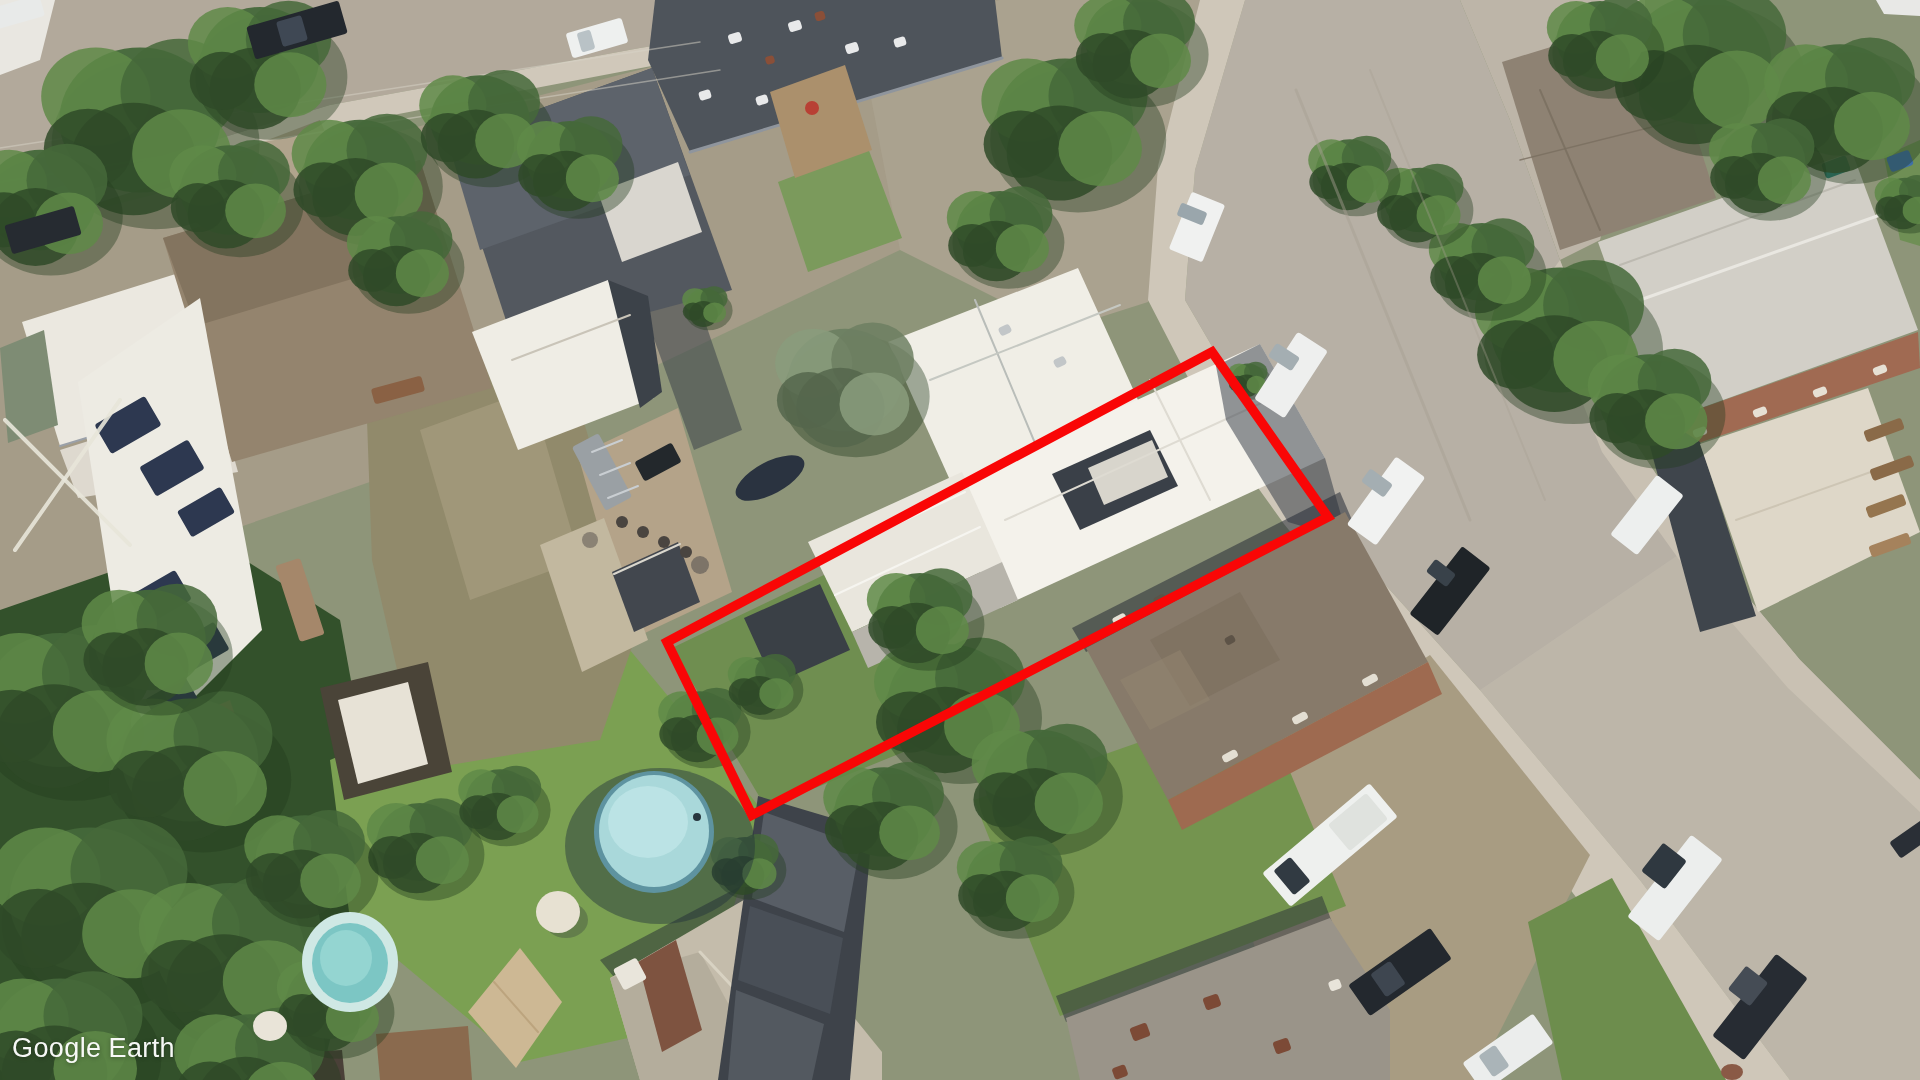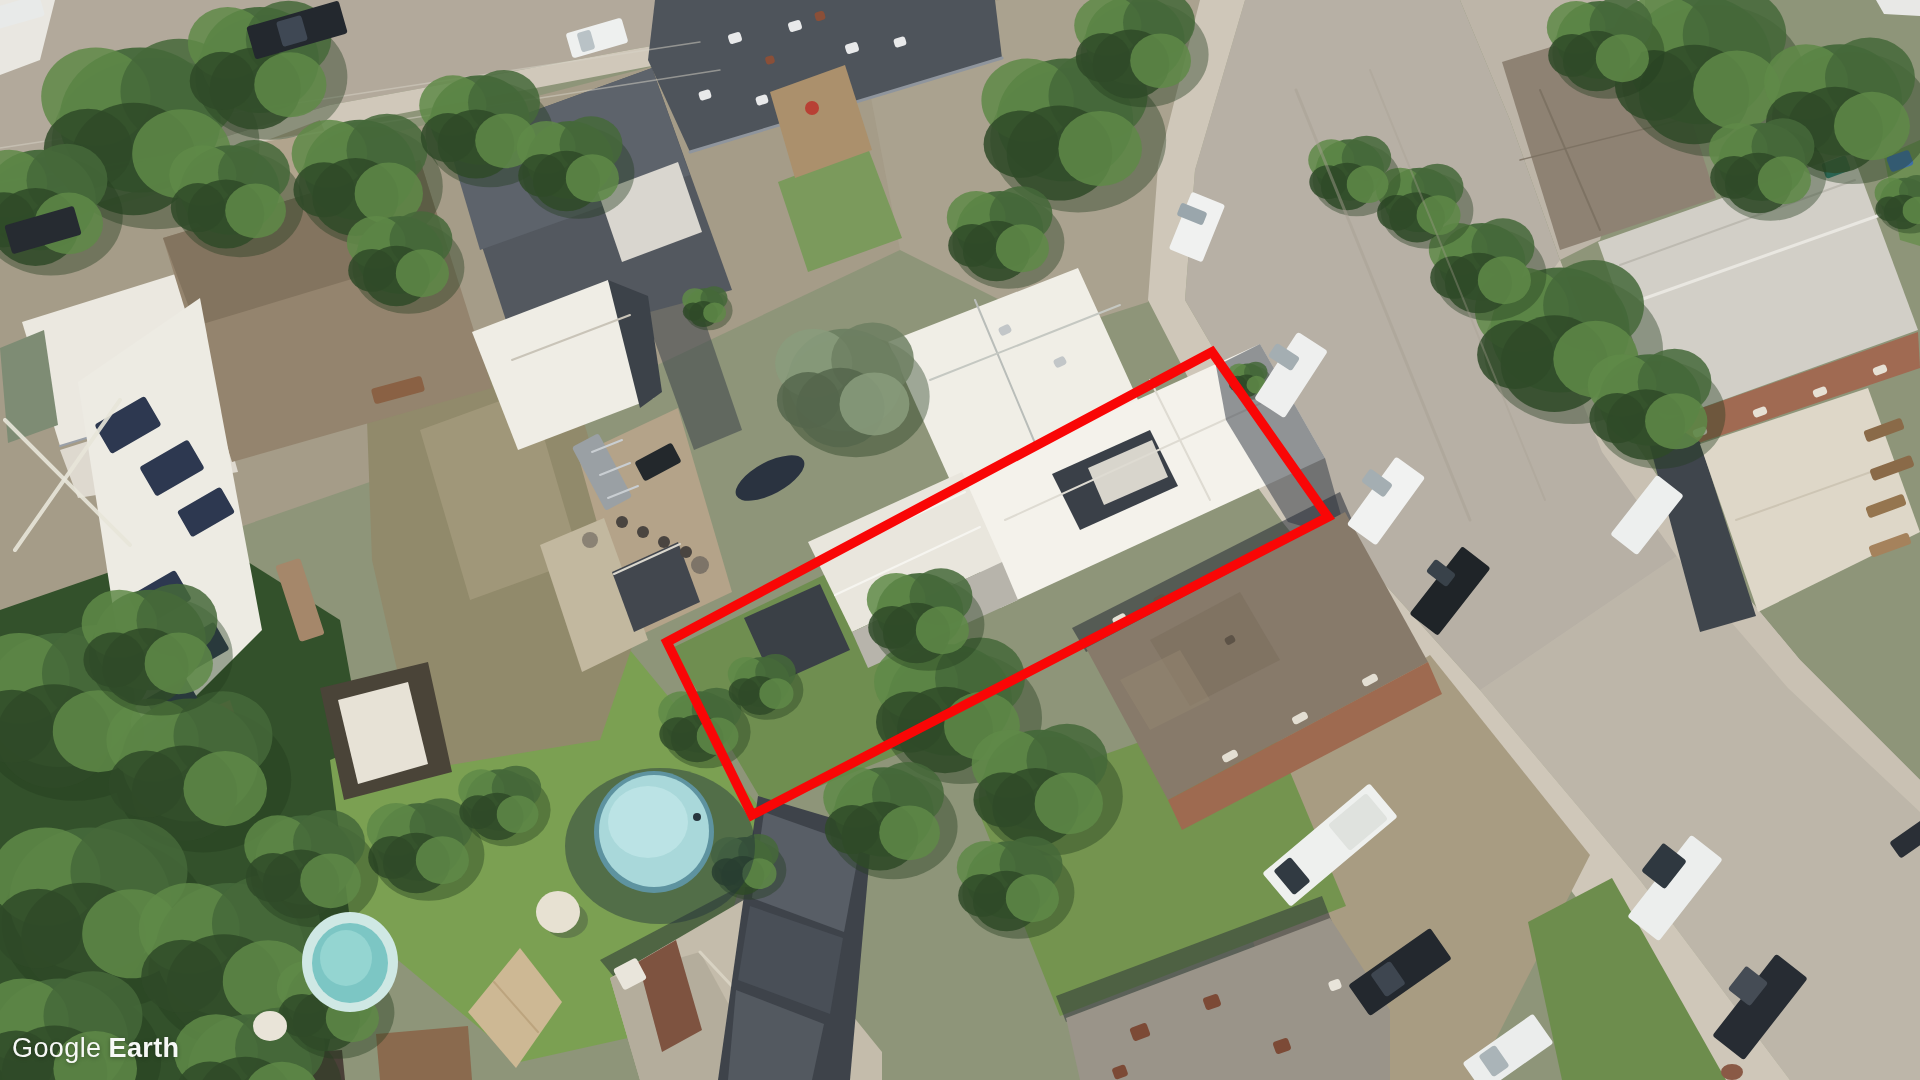--- a/index.html
+++ b/index.html
@@ -7,21 +7,21 @@
   .viewport{position:relative;width:1920px;height:1080px;}
   .viewport svg{position:absolute;inset:0;display:block;}
   .watermark{
     position:absolute;left:12px;bottom:18px;
     font-size:27px;line-height:1;letter-spacing:.4px;
     color:rgba(255,255,255,.96);
     text-shadow:0 1px 4px rgba(0,0,0,.35);
     user-select:none;white-space:nowrap;
   }
   .watermark .brand{font-weight:400;}
-  .watermark .product{font-weight:700;margin-left:7px;}
+  .watermark .product{font-weight:400;margin-left:7px;}
 </style>
 </head>
 <body>
 
 <div class="viewport">
   <svg id="scene-svg" width="1920" height="1080" viewBox="0 0 1920 1080">
     <g id="scene-layer">
         <polygon points="0,0 1920,0 1920,1080 0,1080" fill="#8e9579"></polygon>
         <polygon points="0,520 150,500 340,620 380,840 320,1080 0,1080" fill="#33512b"></polygon>
         <polygon points="0,0 940,0 640,48 330,105 0,205" fill="#b2a99b"></polygon>

